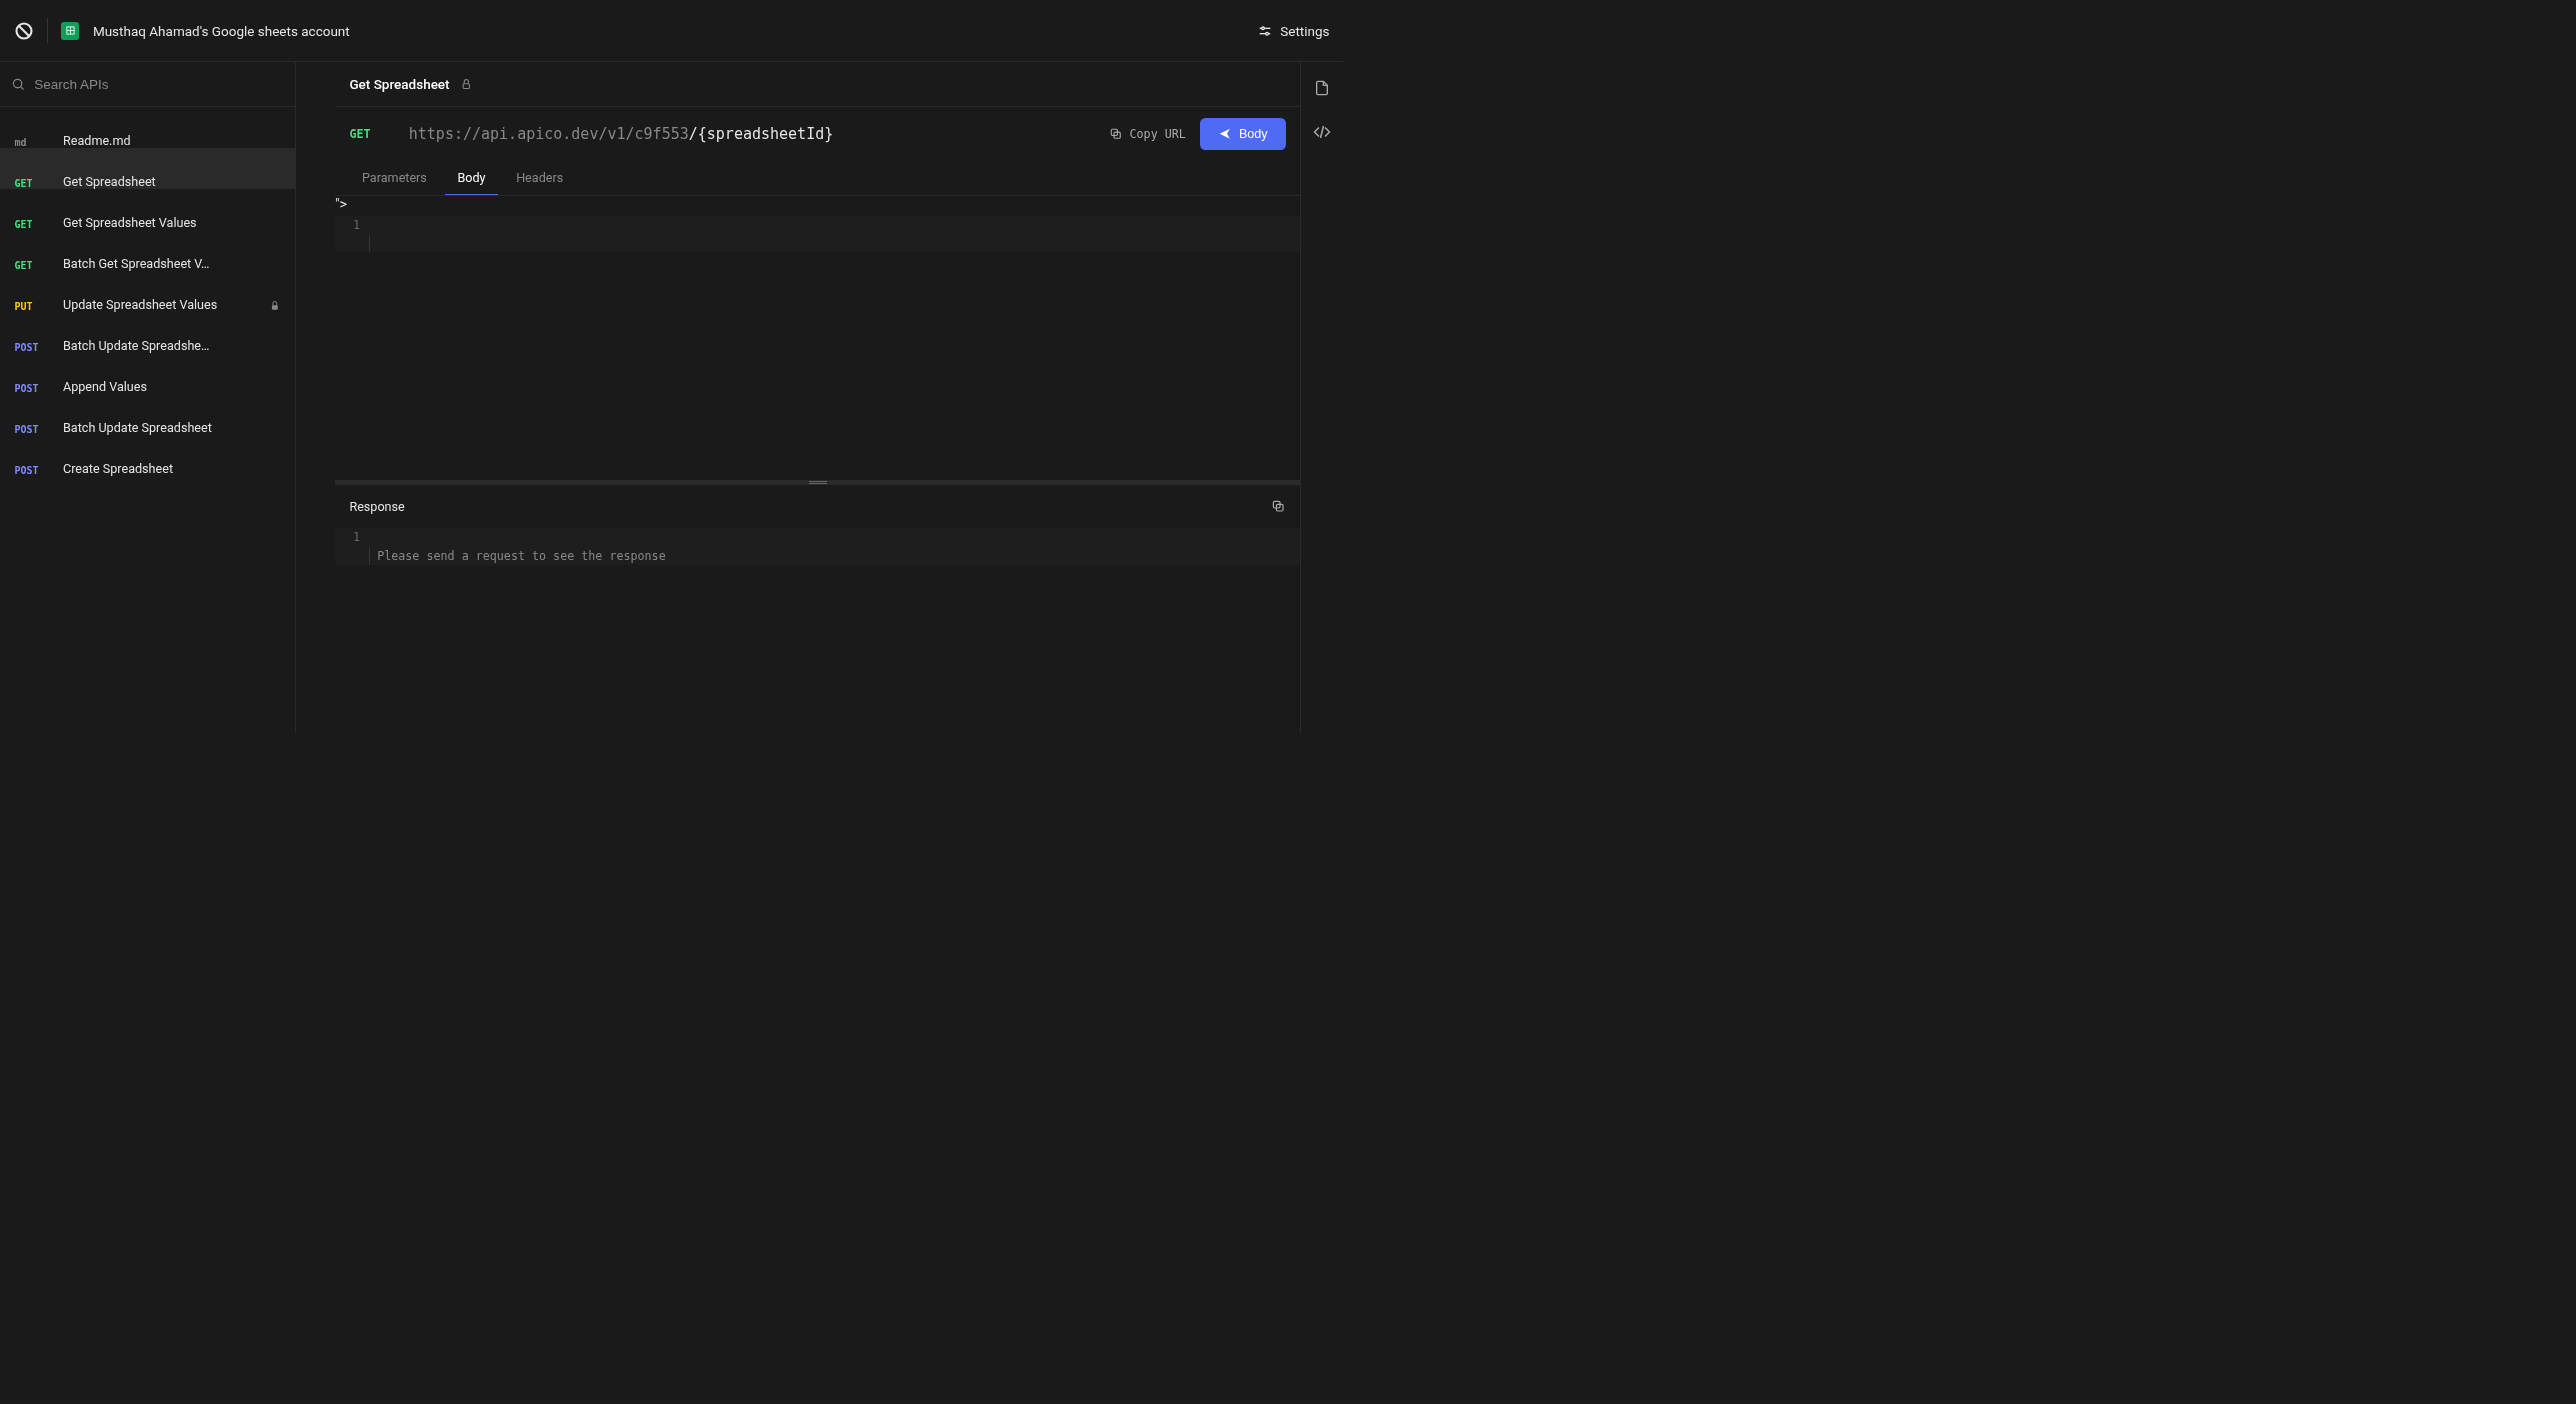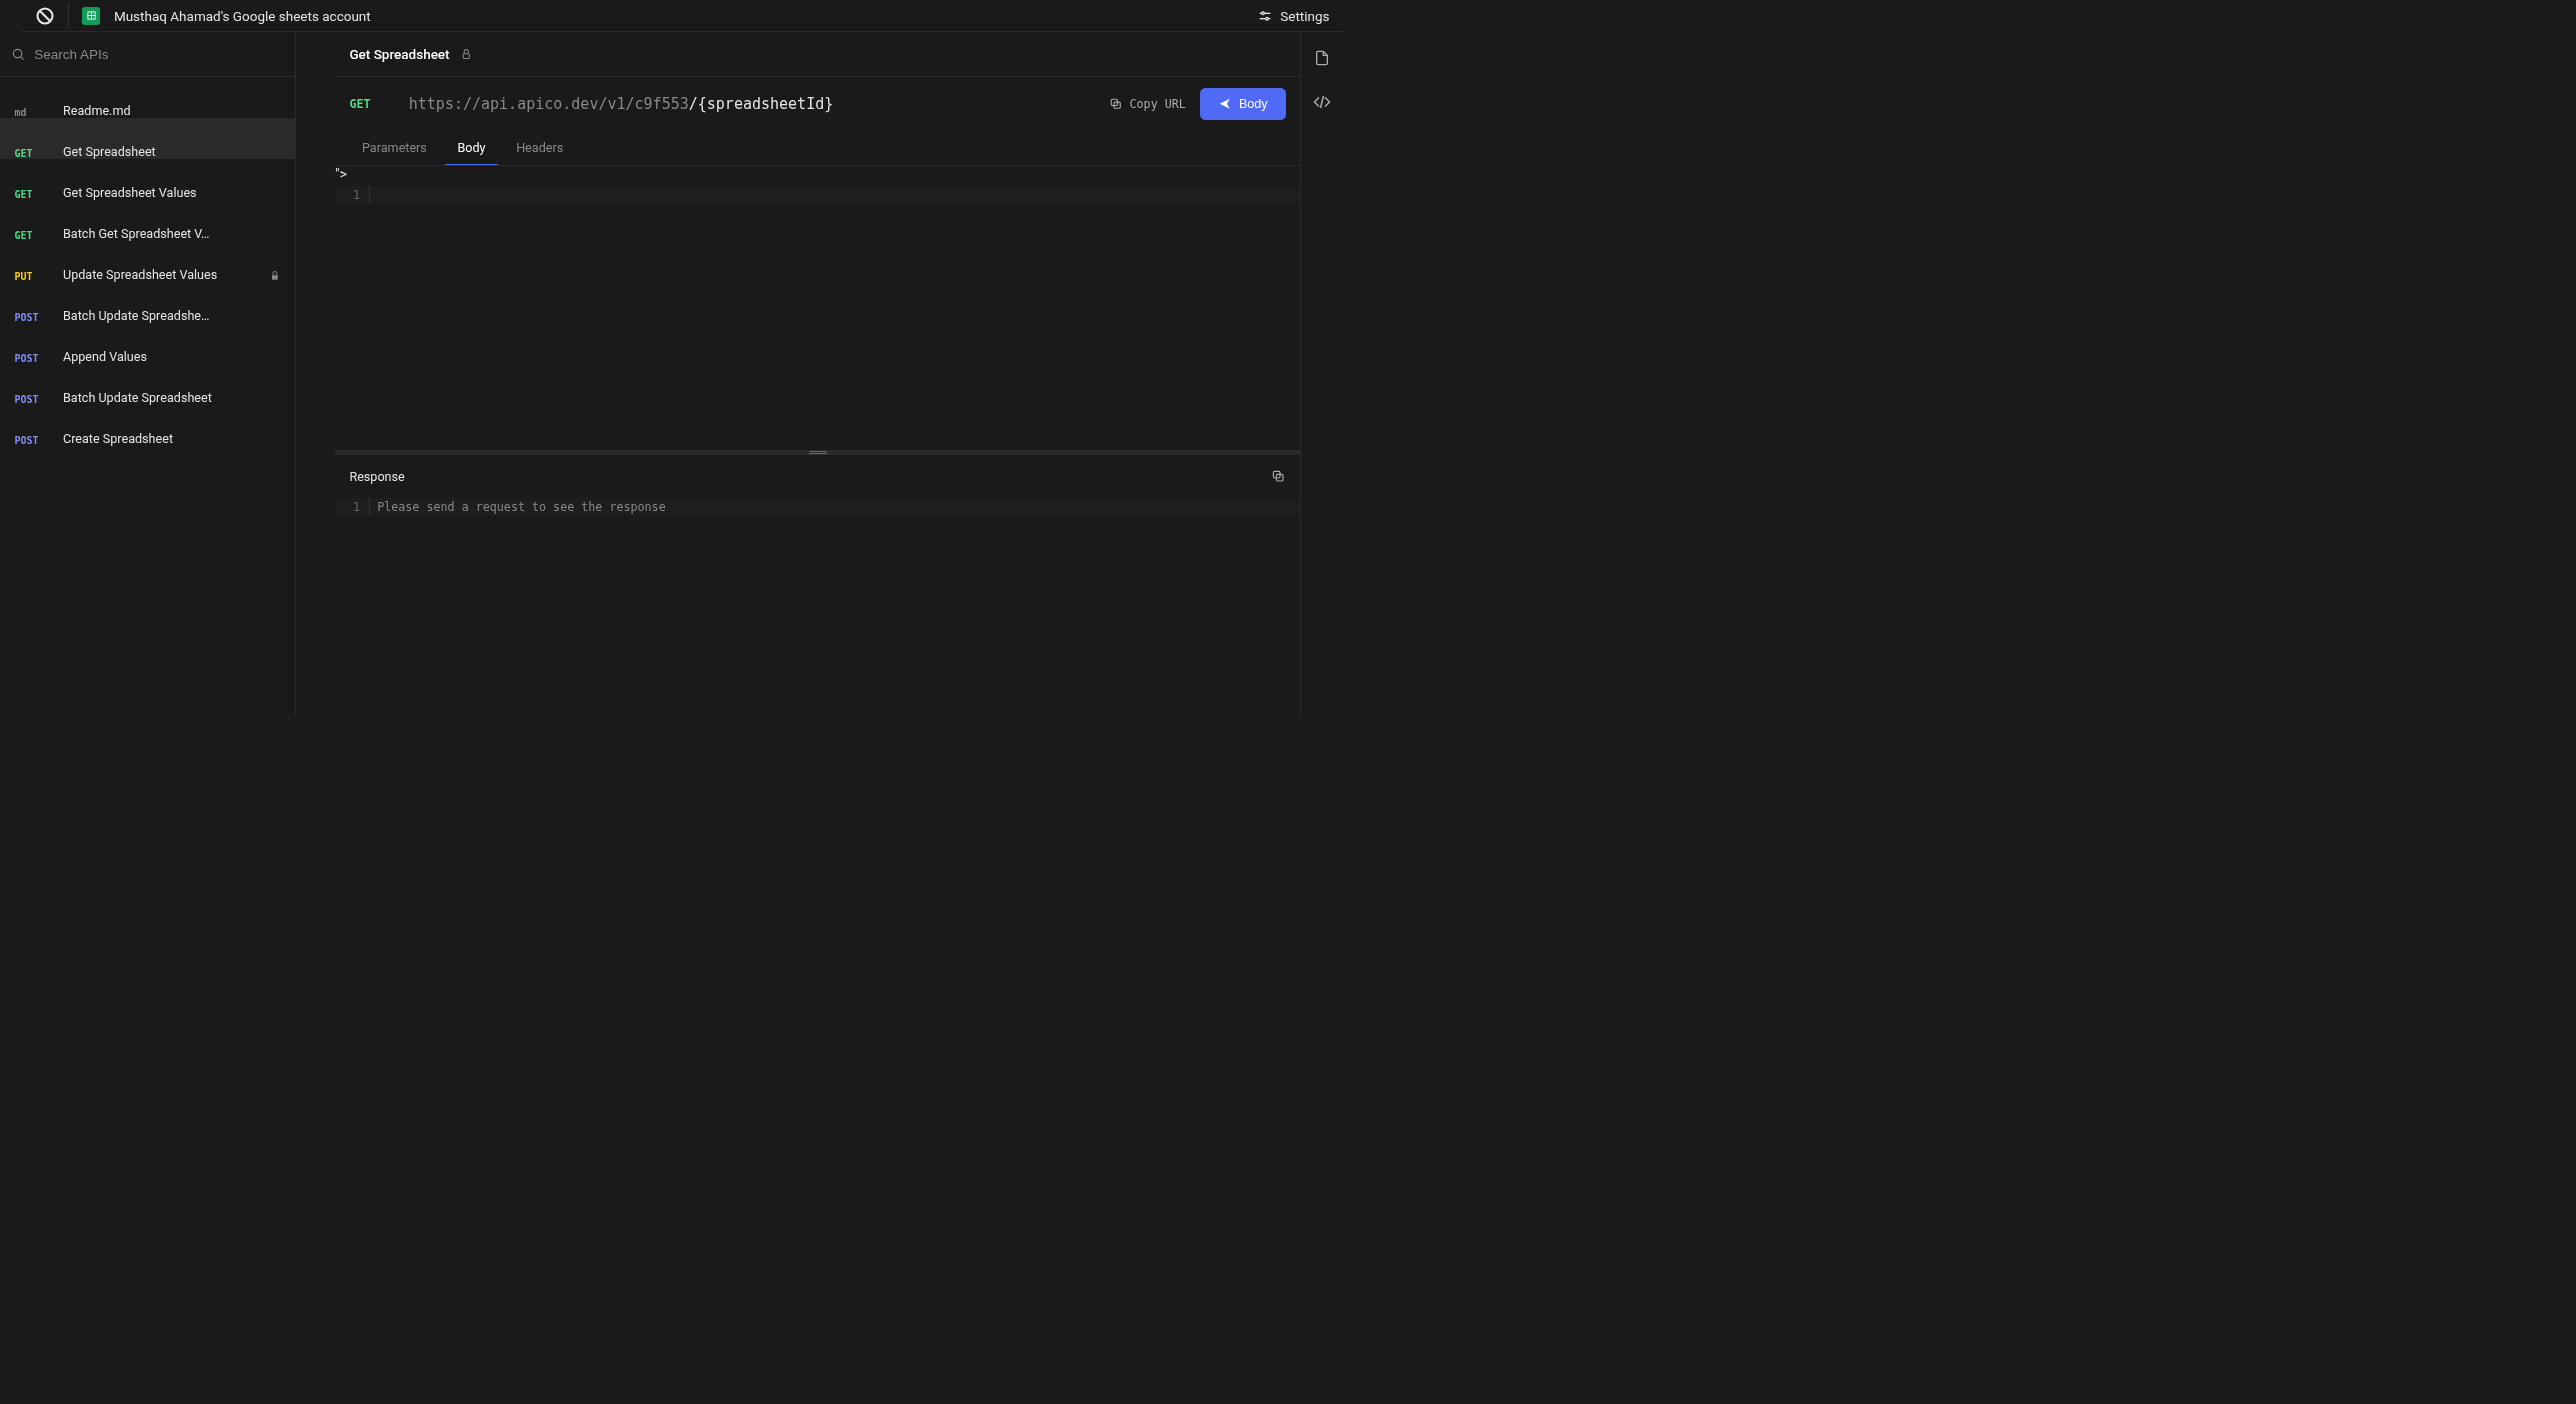--- a/index.html
+++ b/index.html
@@ -7,27 +7,26 @@
   font-family: -apple-system, BlinkMacSystemFont, "Segoe UI", Roboto, sans-serif;
   background: #1a1a1a;
   color: #e5e5e5;
   width: 1343px;
   height: 732px;
   overflow: hidden;
 }
 
 
 .topbar {
-  height: 32px;
+  height: 62px;
   display: flex;
   align-items: center;
   padding: 0 13.5px;
   border-bottom: 0.9px solid #2a2a2a;
   justify-content: space-between;
-  margin-left: 21px;
 }
 .topbar-left { display: flex; align-items: center; gap: 13.5px; }
 .logo-icon { width: 20px; height: 20px; display: flex; align-items: center; justify-content: center; }
 .divider-v { width: 0.9px; height: 25px; background: #333; }
 .sheets-icon {
   width: 18px; height: 18px;
   background: #0f9d58;
   border-radius: 2.7px;
   display: flex; align-items: center; justify-content: center;
   font-size: 9px; color: white;
@@ -89,21 +88,21 @@
   padding: 9px 12.6px; font-size: 12.6px; color: #888; cursor: pointer; border-bottom: 1.8px solid transparent;
 }
 .tab.active { color: #fff; border-bottom-color: #4f6af5; }
 
 .editor-pane { flex: 1; min-height: 0; display: flex; flex-direction: column; }
 .editor, .response-editor {
   display: flex; font-family: ui-monospace, monospace; font-size: 11.7px; background: #1e1e1e;
 }
 .request-editor-wrap { flex: 1; padding: 3.6px 0; }
 .gutter { width: 34px; text-align: right; padding: 1.8px 9px 1.8px 0; color: #666; user-select: none; }
-.code-line { flex: 1; padding: 1.8px 7.2px; color: #888; border-left: 0.9px solid #333; min-height: 1.4em; }
+.code-line { flex: 1; padding: 1.8px 7.2px; color: #888; border-left: 0.9px solid #333; min-height: 1.4em; margin-top: 19px; }
 
 .resize-handle {
   height: 5.4px; background: #2a2a2a; display: flex; align-items: center; justify-content: center;
   cursor: row-resize; position: relative;
 }
 .resize-grip {
   width: 21.6px; height: 2.7px;
   display: flex; flex-direction: column; gap: 0.9px; align-items: center; justify-content: center;
 }
 .resize-grip::before, .resize-grip::after {

